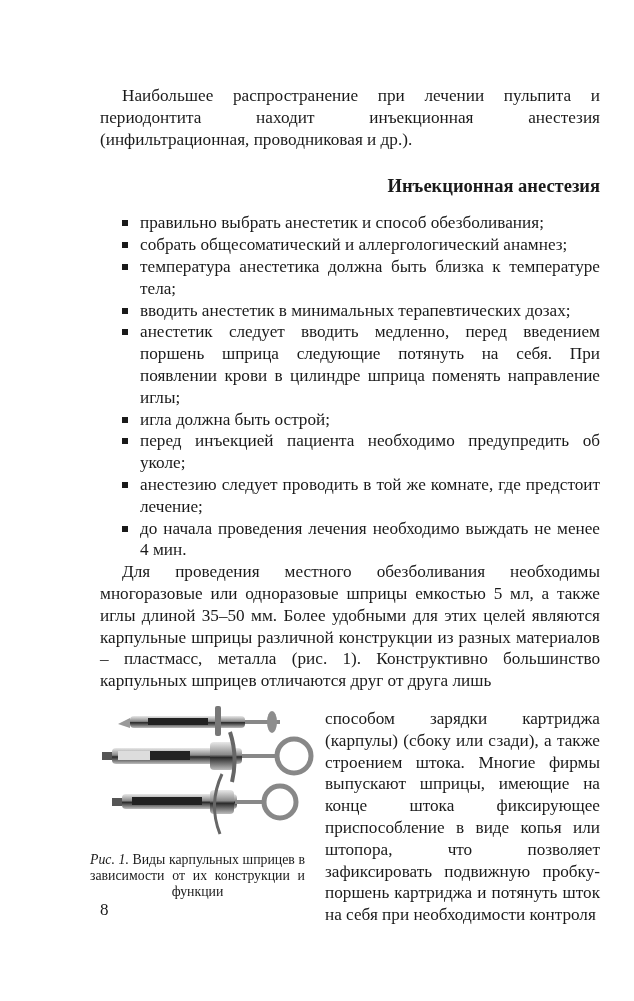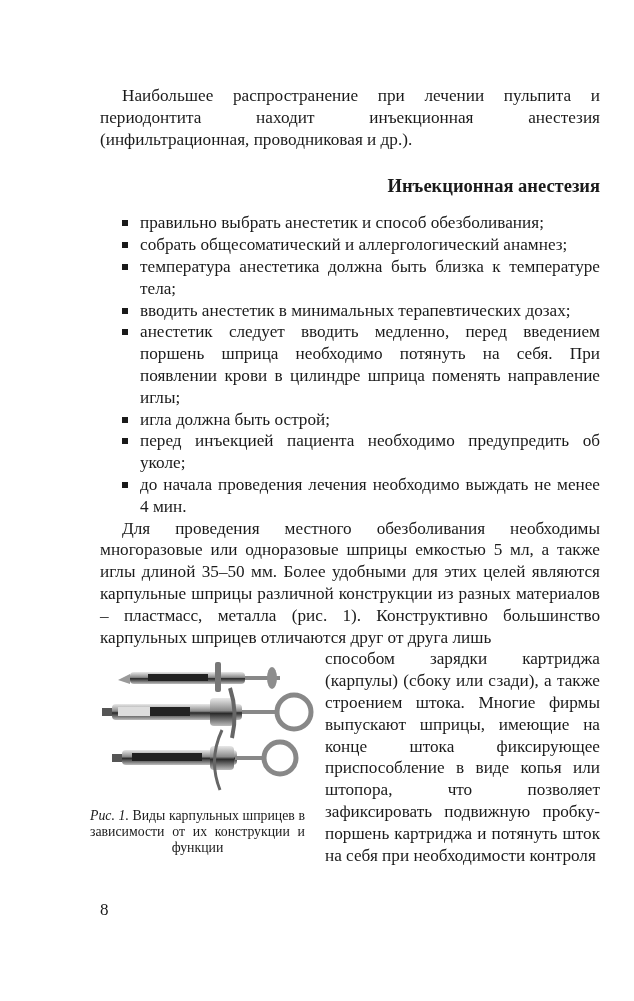--- a/index.html
+++ b/index.html
@@ -11,39 +11,40 @@
   .gap { height: 24px; }
   h2 { font-size: 18.5px; font-weight: bold; text-align: right; margin: 0 0 14px 0; line-height: 24px; }
   ul { list-style: none; margin: 0; padding: 0 0 0 22px; }
   ul li { position: relative; padding-left: 18px; }
   ul li::before { content: ""; position: absolute; left: 0; top: 8px; width: 6px; height: 6px; background: #1a1a1a; }
   .figure-wrap { position: relative; height: 218px; }
   .figure { position: absolute; left: -10px; top: 2px; width: 238px; }
   .figure svg { display: block; }
   .caption { font-size: 13.8px; line-height: 16px; text-align: justify; text-align-last: center; margin-top: 8px; width: 215px; }
   .caption i { font-style: italic; }
-  .side { position: absolute; left: 225px; top: 0; width: 275px; }
+  .side { position: absolute; left: 225px; top: 16px; width: 275px; }
   .side p { text-align: justify; }
   .page-number { position: absolute; left: 100px; top: 900px; font-size: 17px; }
 </style>
 </head>
 <body>
 
 <div class="page">
   <p class="indent">Наибольшее распространение при лечении пульпита и периодонтита находит инъекционная анестезия (инфильтрационная, проводниковая и др.).</p>
   <div class="gap"></div>
   <h2>Инъекционная анестезия</h2>
   <ul>
     <li>правильно выбрать анестетик и способ обезболивания;</li>
     <li>собрать общесоматический и аллергологический анамнез;</li>
     <li>температура анестетика должна быть близка к температуре тела;</li>
     <li>вводить анестетик в минимальных терапевтических дозах;</li>
-    <li>анестетик следует вводить медленно, перед введением поршень шприца необходимо потянуть на себя. При появлении крови в цилиндре шприца поменять направление иглы;</li>
+    <li>анестетик следует вводить медленно, перед введением поршень шприца следующие потянуть на себя. При появлении крови в цилиндре шприца поменять направление иглы;</li>
     <li>игла должна быть острой;</li>
     <li>перед инъекцией пациента необходимо предупредить об уколе;</li>
+    <li>анестезию следует проводить в той же комнате, где предстоит лечение;</li>
     <li>до начала проведения лечения необходимо выждать не менее 4 мин.</li>
   </ul>
   <p class="indent">Для проведения местного обезболивания необходимы многоразовые или одноразовые шприцы емкостью 5 мл, а также иглы длиной 35–50 мм. Более удобными для этих целей являются карпульные шприцы различной конструкции из разных материалов – пластмасс, металла (рис. 1). Конструктивно большинство карпульных шприцев отличаются друг от друга лишь</p>
 
   <div class="figure-wrap">
     <div class="figure">
       <svg width="230" height="150" viewBox="0 0 230 150">
         <defs>
           <linearGradient id="metal" x1="0" y1="0" x2="0" y2="1">
             <stop offset="0" stop-color="#e8e8e8"></stop>

